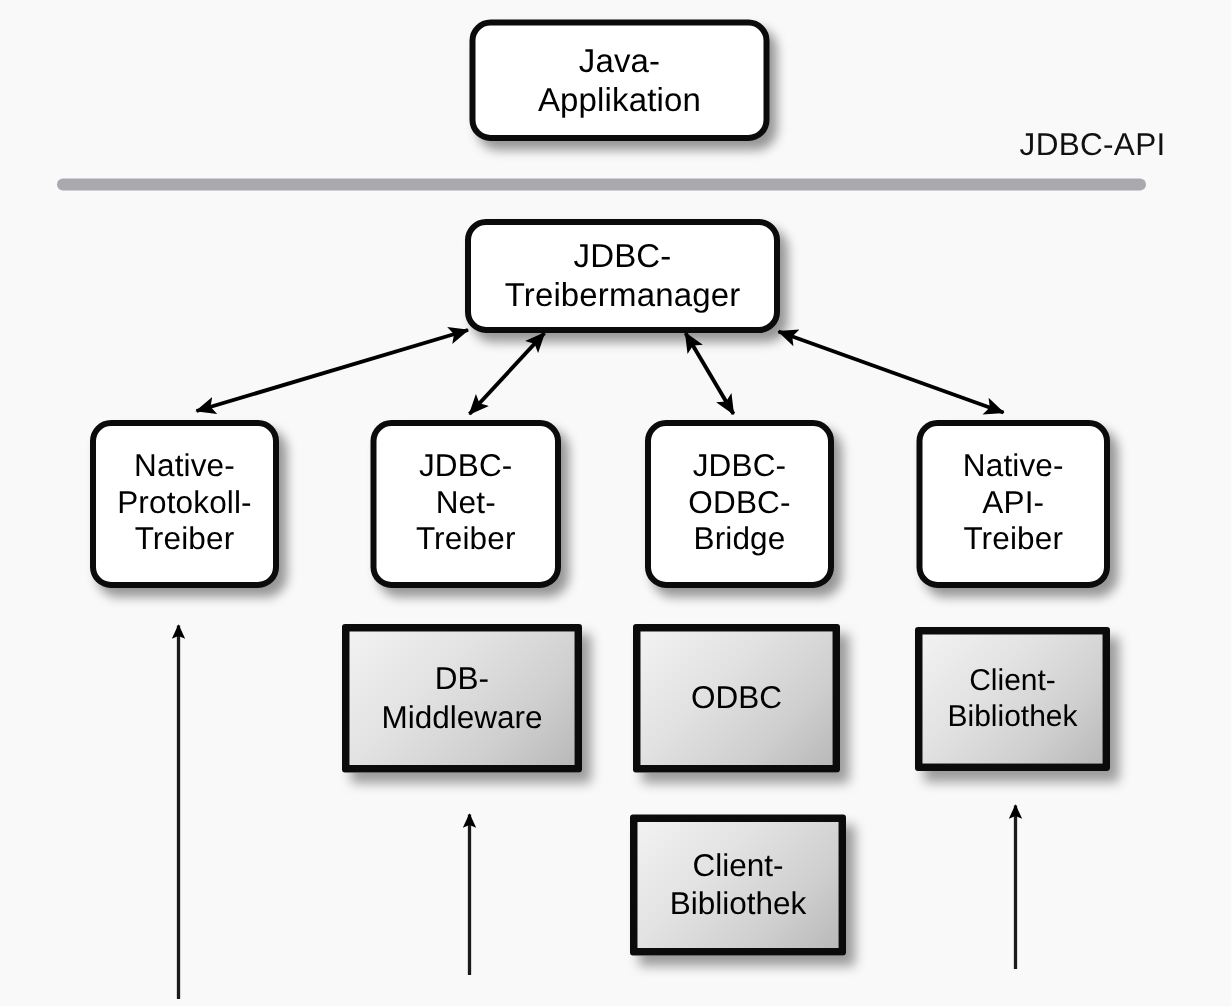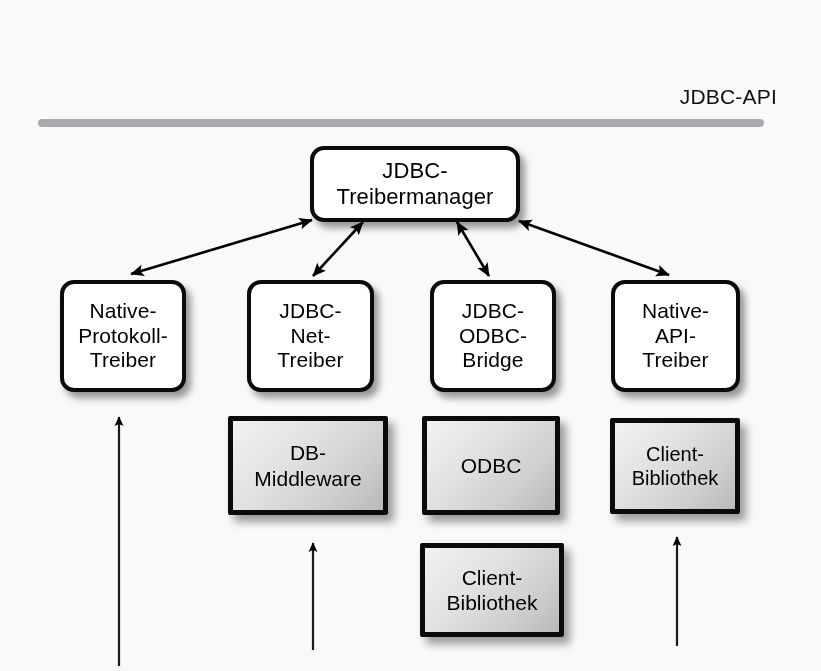--- a/index.html
+++ b/index.html
@@ -123,20 +123,24 @@
     <g stroke="#1a1a1a" stroke-width="2.2" fill="none" marker-end="url(#ahs)">
       <line x1="119" y1="666" x2="119" y2="417"></line>
       <line x1="313" y1="650" x2="313" y2="543"></line>
       <line x1="677" y1="646" x2="677" y2="537"></line>
     </g>
   </svg>
 
   <div id="api-label" class="fs21">JDBC-API</div>
   <div id="api-bar"></div>
 
+  <div class="node fs22" style="left:313px; top:13px; width:200px; height:81px;">
+    <span class="lbl">Java-
+Applikation</span>
+  </div>
 
   <div class="node fs22" style="left:310px; top:146px; width:210px; height:76px;">
     <span class="lbl">JDBC-
 Treibermanager</span>
   </div>
 
   <div class="node fs21" style="left:60px; top:280px; width:126px; height:112px;">
     <span class="lbl">Native-
 Protokoll-
 Treiber</span>

